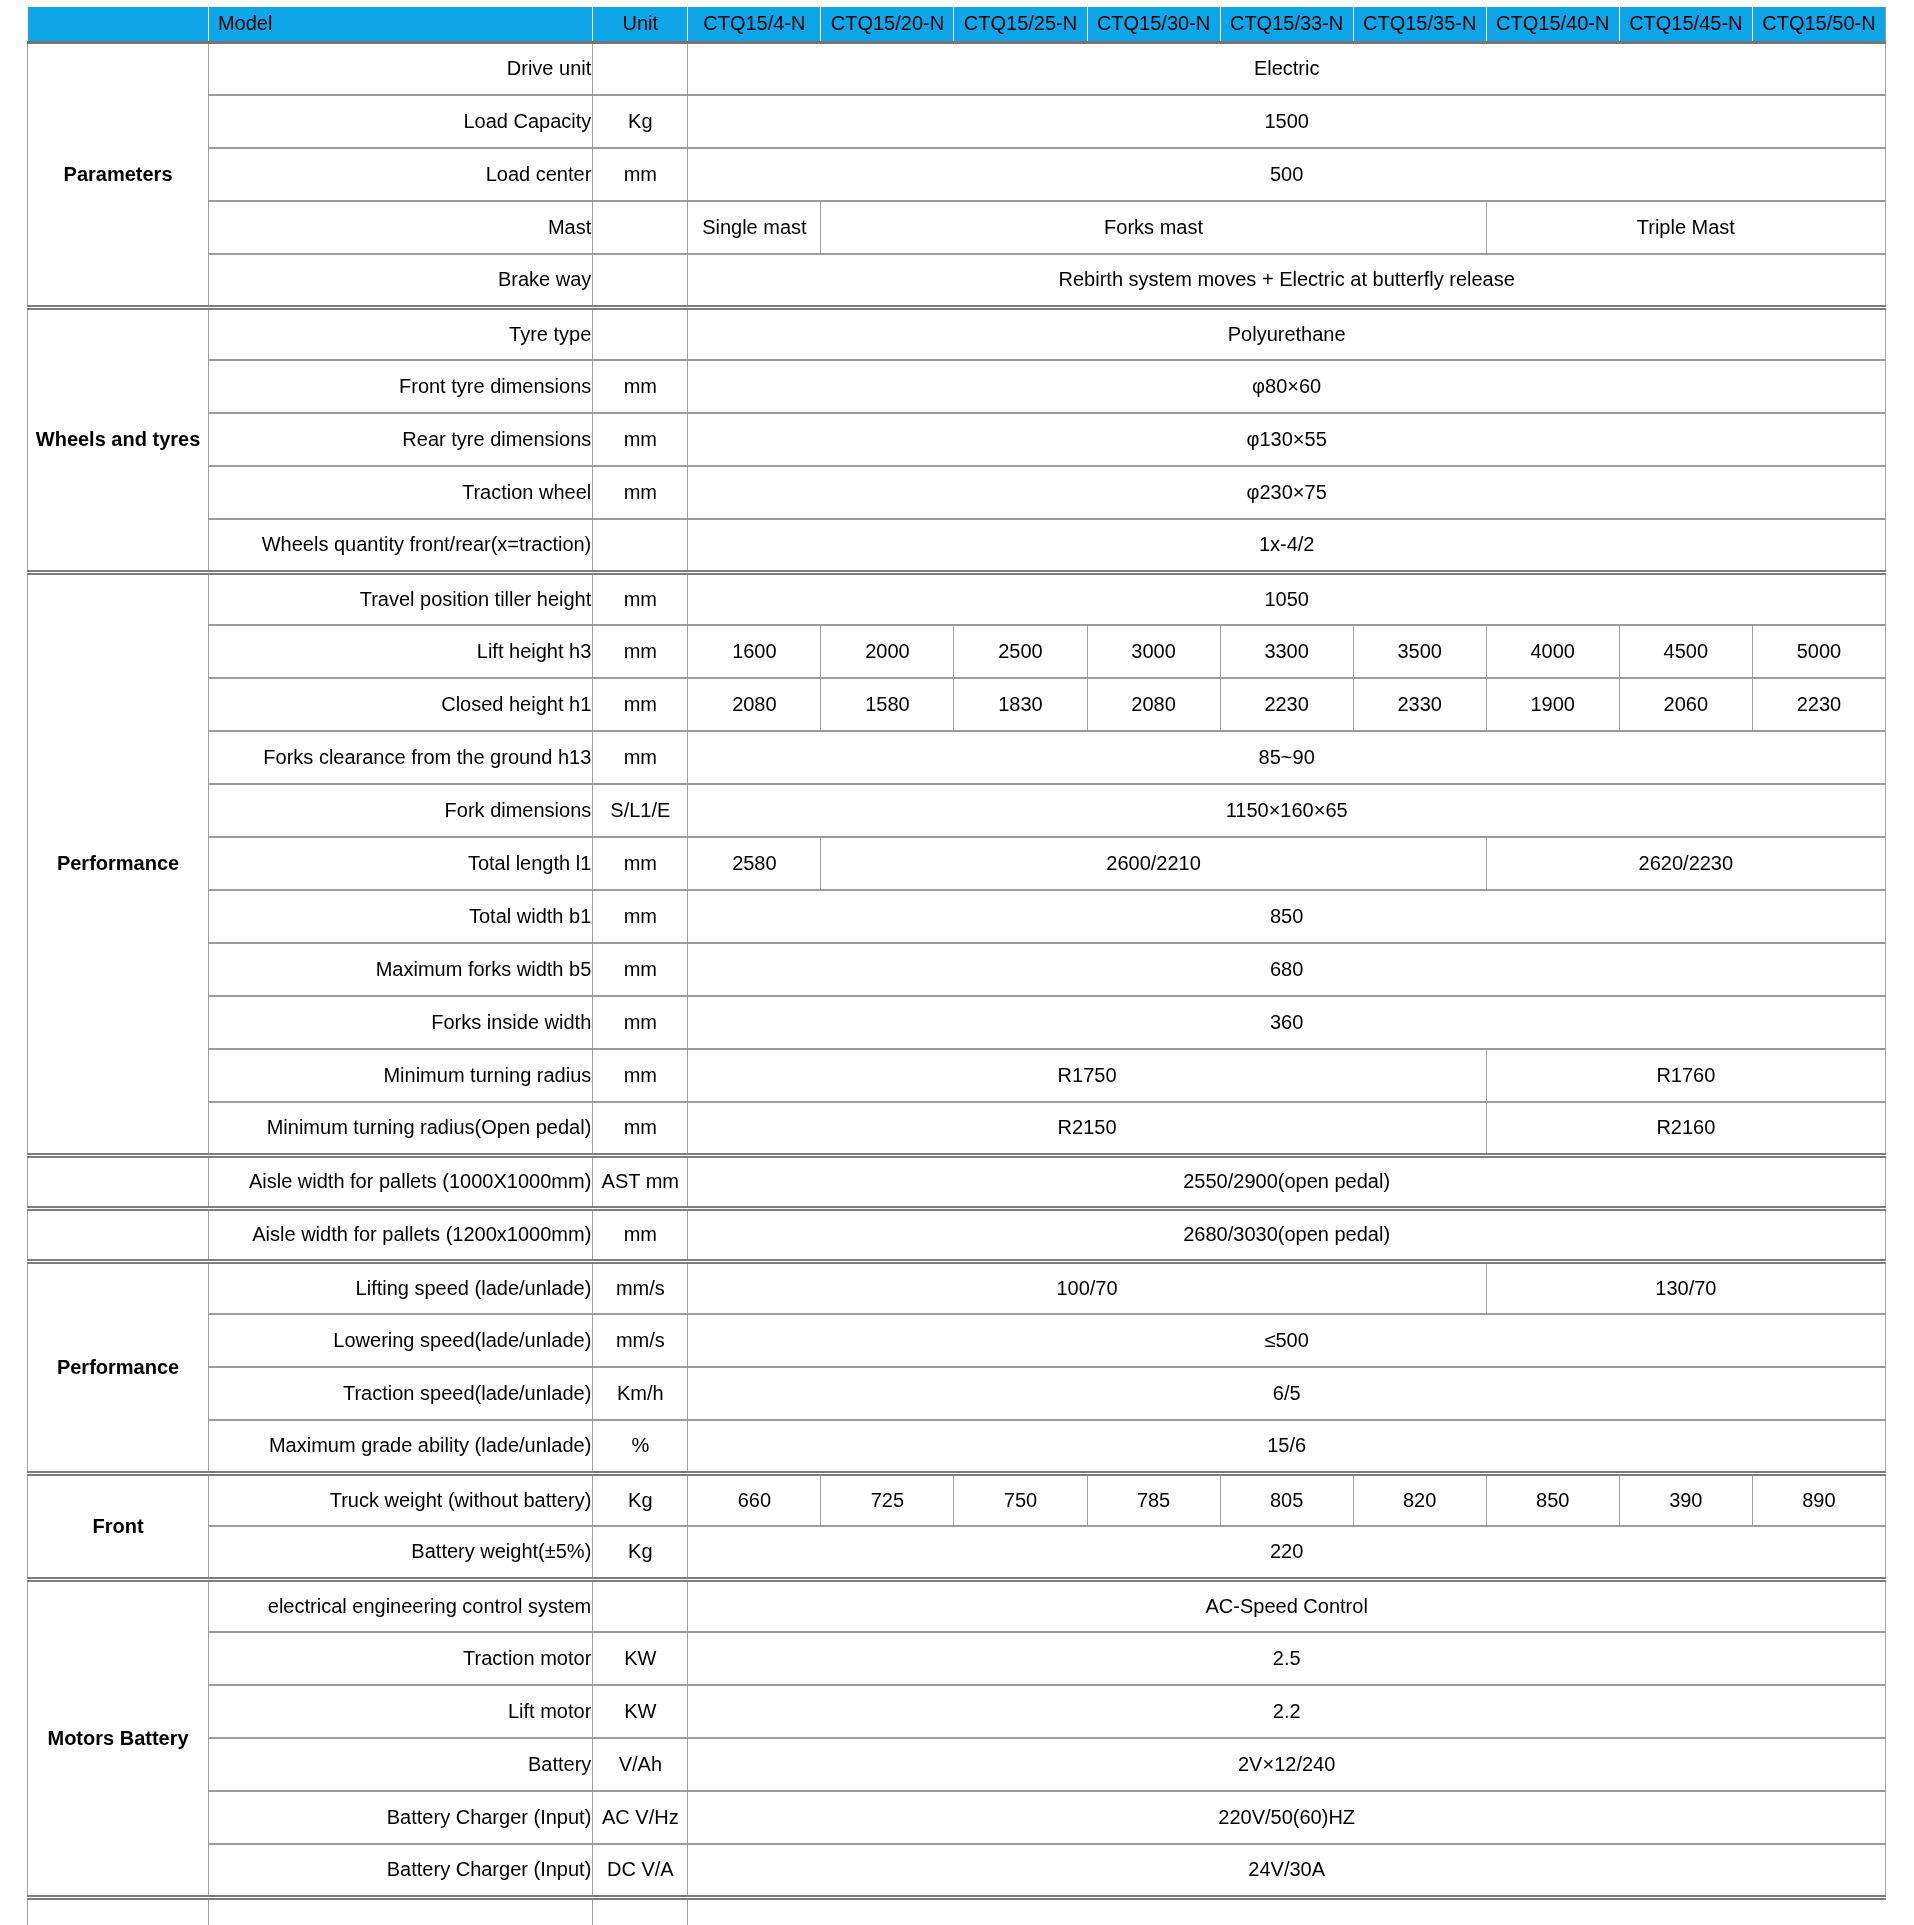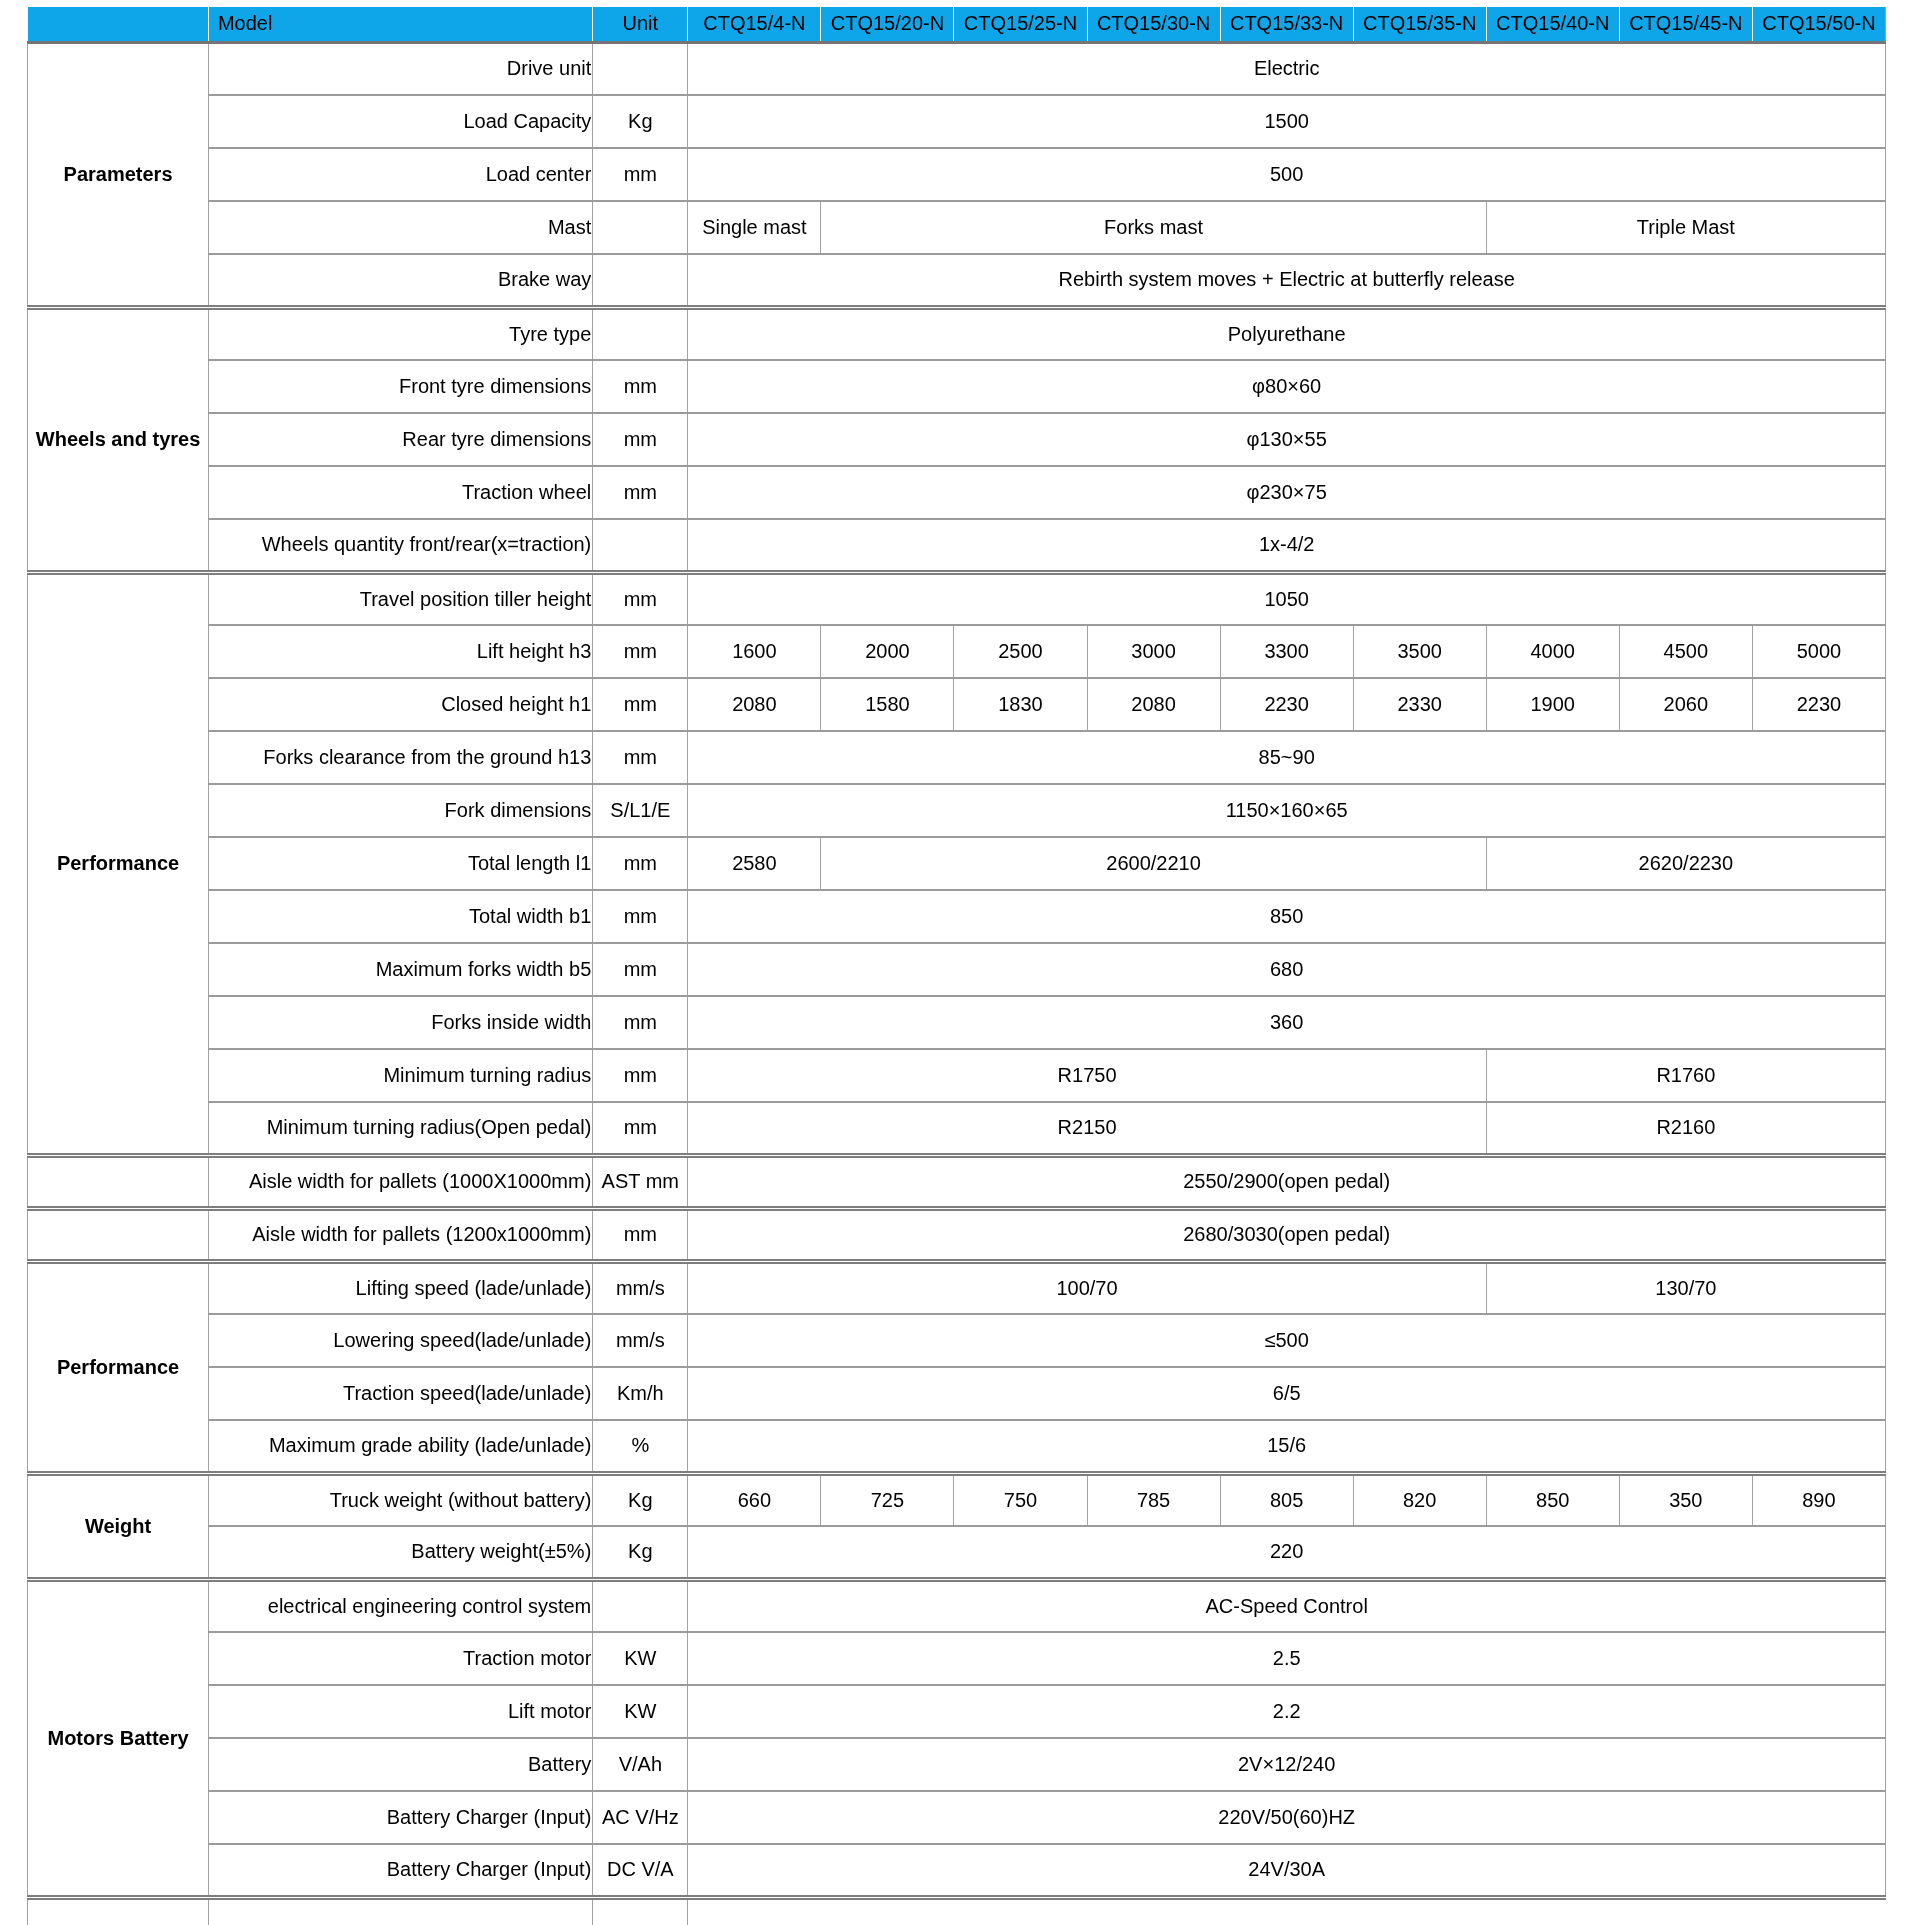--- a/index.html
+++ b/index.html
@@ -256,31 +256,31 @@
           <td class="label">Traction speed(lade/unlade)</td>
           <td class="unit">Km/h</td>
           <td class="val" colspan="9">6/5</td>
         </tr>
         <tr>
           <td class="label">Maximum  grade ability  (lade/unlade)</td>
           <td class="unit">%</td>
           <td class="val" colspan="9">15/6</td>
         </tr>
         <tr class="section">
-          <td class="group" rowspan="2">Weight</td>
+          <td class="group" rowspan="2">Front</td>
           <td class="label">Truck weight (without battery)</td>
           <td class="unit">Kg</td>
           <td class="val" colspan="1">660</td>
           <td class="val" colspan="1">725</td>
           <td class="val" colspan="1">750</td>
           <td class="val" colspan="1">785</td>
           <td class="val" colspan="1">805</td>
           <td class="val" colspan="1">820</td>
           <td class="val" colspan="1">850</td>
-          <td class="val" colspan="1">350</td>
+          <td class="val" colspan="1">390</td>
           <td class="val" colspan="1">890</td>
         </tr>
         <tr>
           <td class="label">Battery weight(±5%)</td>
           <td class="unit">Kg</td>
           <td class="val" colspan="9">220</td>
         </tr>
         <tr class="section">
           <td class="group" rowspan="6">Motors Battery</td>
           <td class="label">electrical engineering control system</td>

